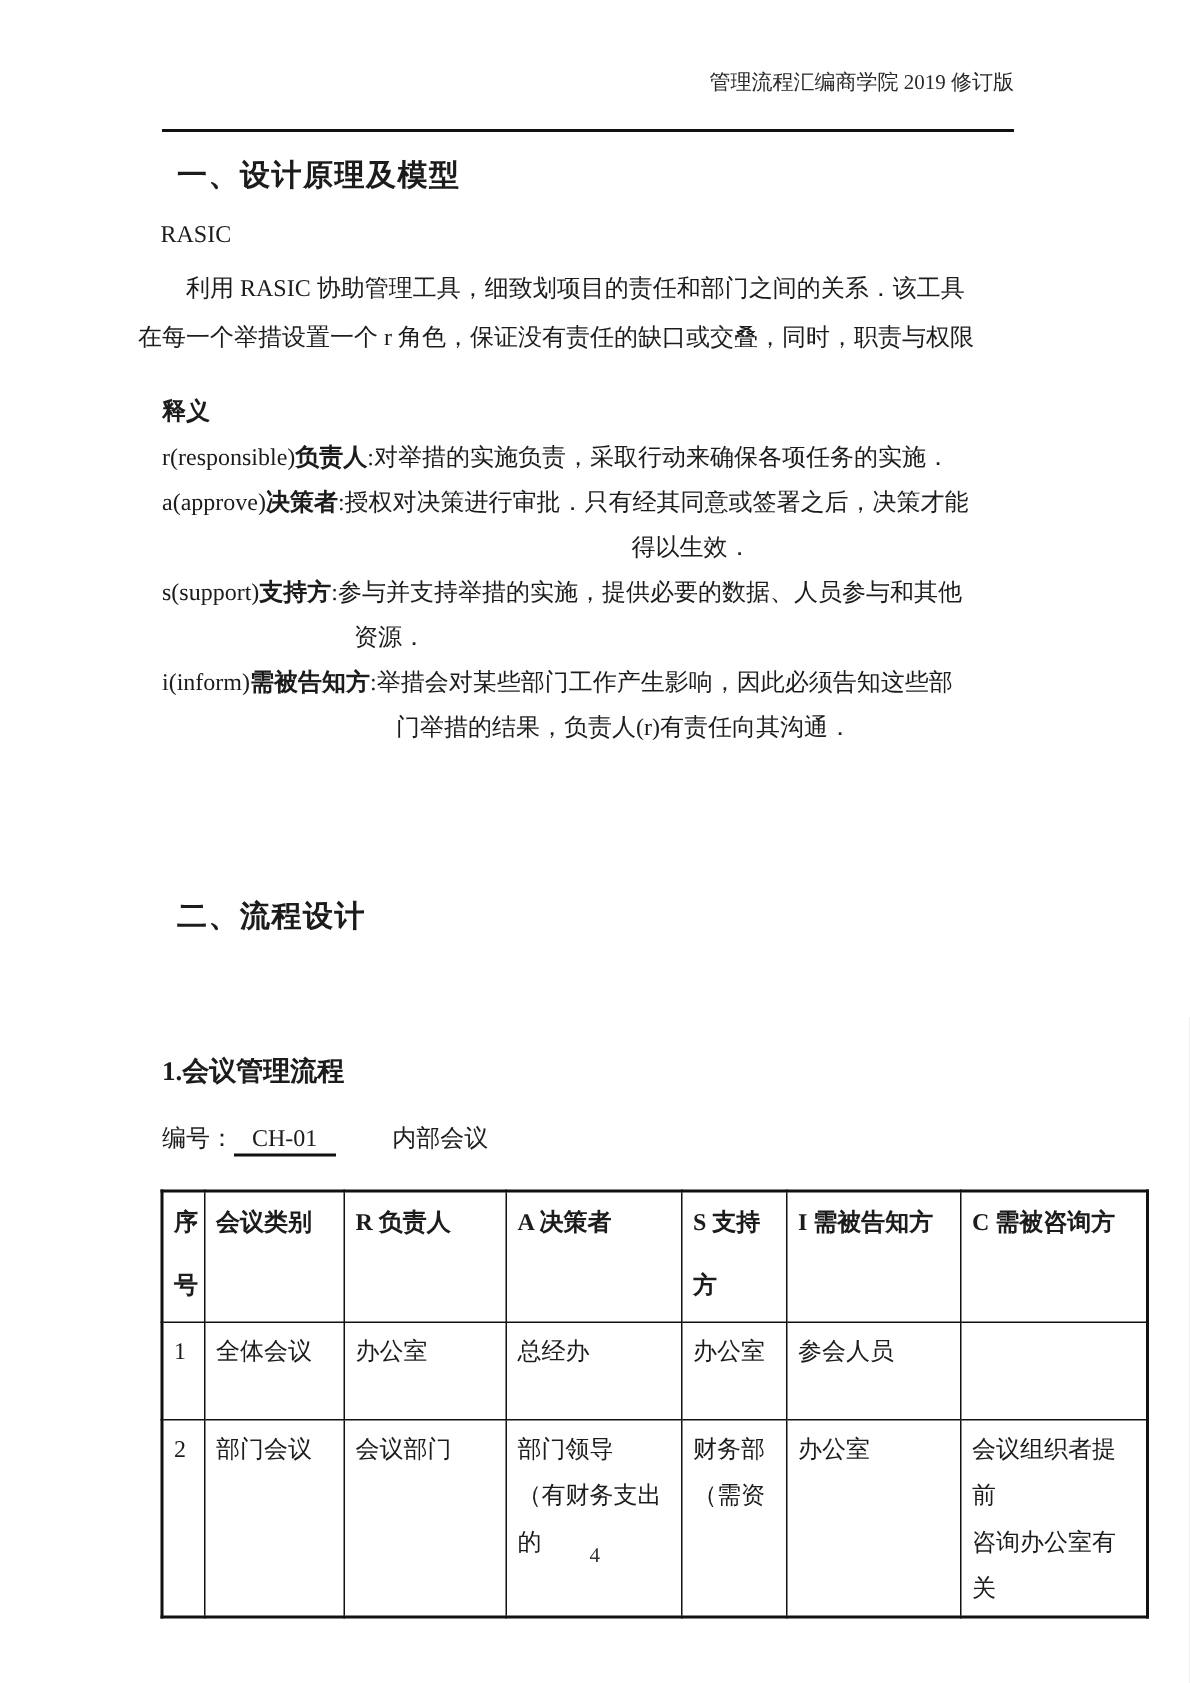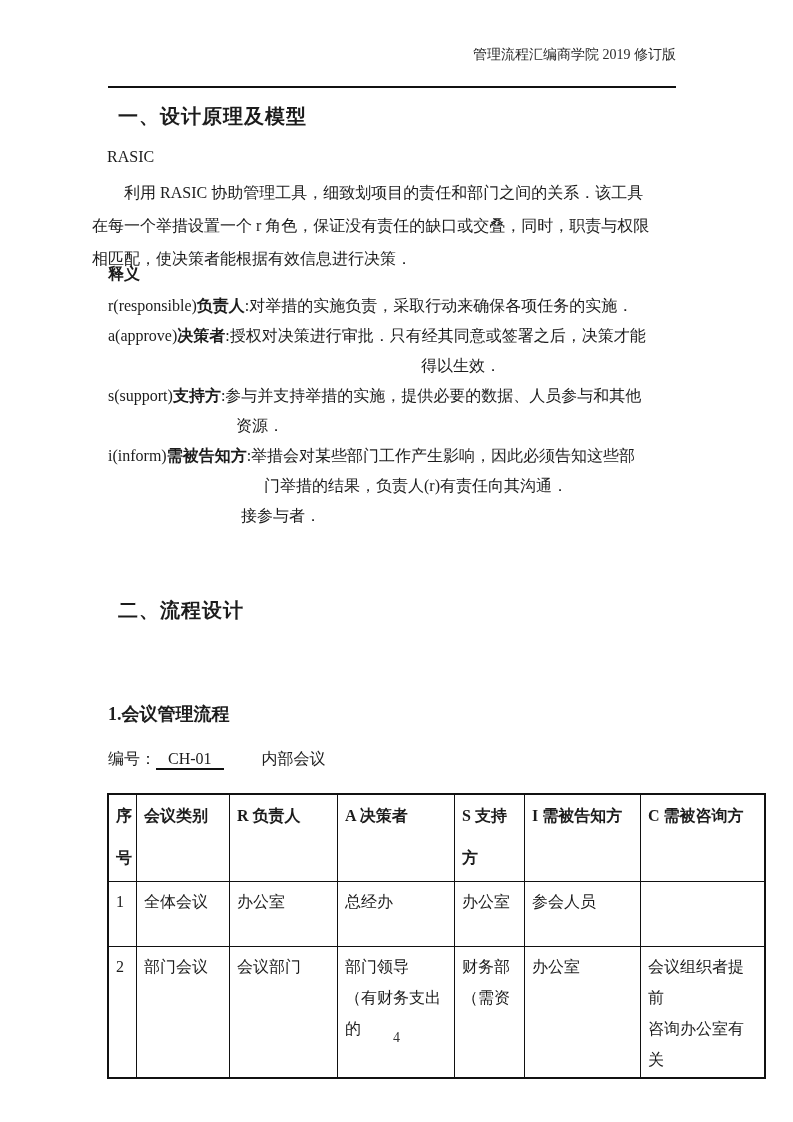--- a/index.html
+++ b/index.html
@@ -104,34 +104,32 @@
   </div>
   <div class="header-rule"></div>
 
   <div class="h1">一、设计原理及模型</div>
 
   <div class="rasic-label">RASIC</div>
 
   <div class="para">
     <div class="indent">利用 RASIC 协助管理工具，细致划项目的责任和部门之间的关系．该工具</div>
     <div>在每一个举措设置一个 r 角色，保证没有责任的缺口或交叠，同时，职责与权限</div>
-    <div>相匹配，使决策者能根据有效信息进行决策．</div>
   </div>
 
   <div class="glossary-label">释义</div>
 
   <div class="glossary">
     <div><span>r(responsible)</span><b>负责人</b><span>:对举措的实施负责，采取行动来确保各项任务的实施．</span></div>
     <div><span>a(approve)</span><b>决策者</b><span>:授权对决策进行审批．只有经其同意或签署之后，决策才能</span></div>
     <div class="cont-a">得以生效．</div>
     <div><span>s(support)</span><b>支持方</b><span>:参与并支持举措的实施，提供必要的数据、人员参与和其他</span></div>
     <div class="cont-s">资源．</div>
     <div><span>i(inform)</span><b>需被告知方</b><span>:举措会对某些部门工作产生影响，因此必须告知这些部</span></div>
     <div class="cont-i">门举措的结果，负责人(r)有责任向其沟通．</div>
-    <div class="cont-c">接参与者．</div>
   </div>
 
   <div class="h2">二、流程设计</div>
   <div class="h4">1.会议管理流程</div>
 
   <div class="code-line">
     <span>编号：</span><span class="code-underline">CH-01</span><span class="code-name">内部会议</span>
   </div>
 
   <table class="doc-table">

